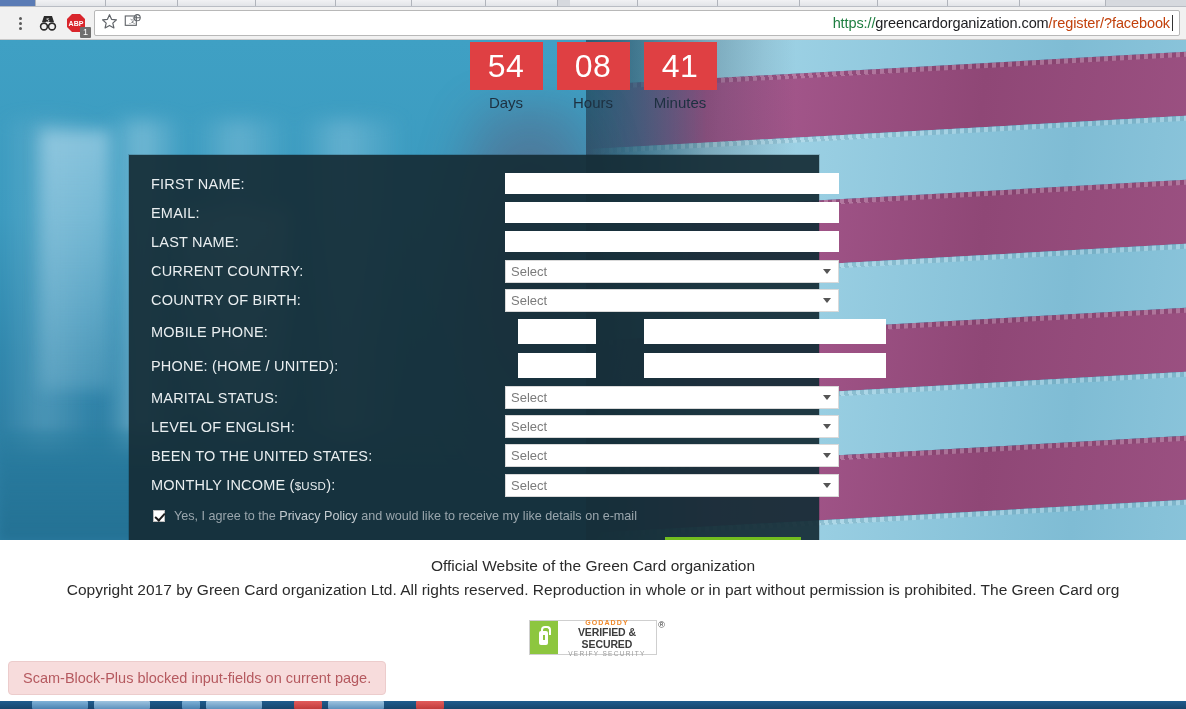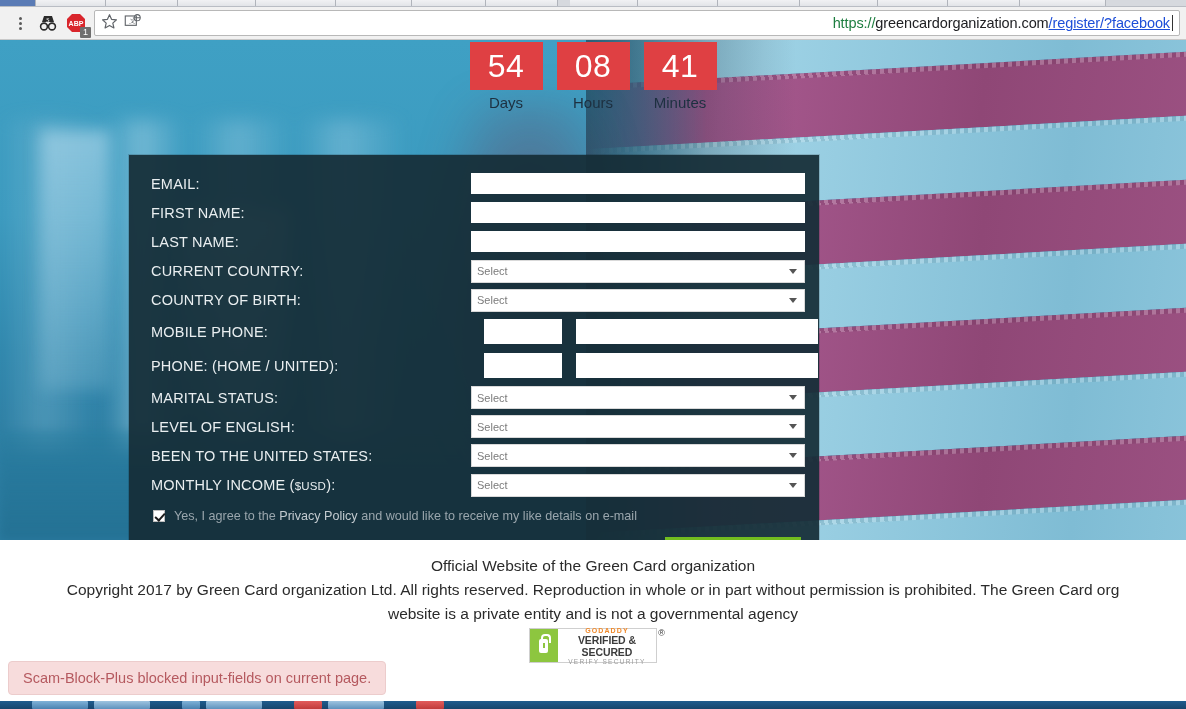--- a/index.html
+++ b/index.html
@@ -63,21 +63,21 @@
     flex: 1 1 auto;
     text-align: right;
     font-size: 14.5px;
     letter-spacing: -0.1px;
     white-space: nowrap;
     overflow: hidden;
     padding-right: 2px;
   }
   .url-scheme { color:#1c7d3f; }
   .url-host   { color:#202124; }
-  .url-path   { color:#1d4ed8;text-decoration:underline; }
+  .url-path   { color:#c2410c; }
   .url-caret { width:1px; height:16px; background:#333; flex:0 0 auto; }
 
   
   .page { position: relative; width:1186px; height:669px; overflow:hidden; }
 
   .hero {
     position: relative;
     height: 500px;
     overflow: hidden;
     background: #2d90b5;
@@ -185,24 +185,25 @@
   }
   .f-label .small { font-size:11.5px; }
   .f-control { flex:1 1 auto; display:flex; gap:14px; }
 
   input.txt, .sel {
     height:21px;
     background:#fff;
     border:1px solid #fff;
     border-radius:0;
     font-family:"Liberation Sans",sans-serif;
-    font-size:11px;
+    font-size:13px;
     padding:0 5px;
     outline:none;
     color:#333;
+    margin-left:34px;
   }
   input.txt.full { width:334px; }
   input.txt.code { width:78px; }
   input.txt.rest { width:242px; }
   .form-row.tall input.txt { height:25px; }
 
   .sel {
     width:334px;
     display:flex; align-items:center; justify-content:space-between;
     color:#7b7b7b;
@@ -256,21 +257,21 @@
   }
   .foot-line {
     font-size:15.5px;
     color:#2b2b2b;
     line-height:24px;
     white-space:nowrap;
   }
   .foot-line.wrapline { padding: 0 4px; }
 
   .gd-badge {
-    margin: 2px auto 0;
+    margin: 18px auto 0;
     width:128px; height:35px;
     border:1px solid #cfcfcf;
     background:#fff;
     display:flex; align-items:stretch;
     position:relative;
   }
   .gd-lock {
     width:33px; background:#8dc63f;
     display:flex; align-items:center; justify-content:center;
   }
@@ -425,28 +426,28 @@
       </div>
       <div class="cd-unit">
         <div class="cd-box">41</div>
         <div class="cd-label">Minutes</div>
       </div>
     </div>
 
     <div class="form-panel">
 
       <div class="form-row">
+        <div class="f-label">FIRST NAME:</div>
+        <div class="f-control">
+          <input class="txt full" type="text" value="" style="">
+        </div>
+      </div>
+
+      <div class="form-row">
         <div class="f-label">EMAIL:</div>
-        <div class="f-control">
-          <input class="txt full" type="text" value="" style="">
-        </div>
-      </div>
-
-      <div class="form-row">
-        <div class="f-label">FIRST NAME:</div>
         <div class="f-control">
           <input class="txt full" type="text" value="" style="">
         </div>
       </div>
 
       <div class="form-row">
         <div class="f-label">LAST NAME:</div>
         <div class="f-control">
           <input class="txt full" type="text" value="" style="">
         </div>
@@ -536,21 +537,20 @@
       <div class="check-now">
         <button class="btn-check">Check Now</button>
       </div>
 
     </div>
   </div>
 
   <div class="footer">
     <div class="foot-line">Official Website of the Green Card organization</div>
     <div class="foot-line wrapline">Copyright 2017 by Green Card organization Ltd. All rights reserved. Reproduction in whole or in part without permission is prohibited. The Green Card org</div>
-    <div class="foot-line">website is a private entity and is not a governmental agency</div>
 
     <div class="gd-badge">
       <div class="gd-lock">
         <span class="shackle"></span>
       </div>
       <div class="gd-txt">
         <div class="gd-1">GODADDY</div>
         <div class="gd-2">VERIFIED &amp; SECURED</div>
         <div class="gd-3">VERIFY SECURITY</div>
       </div>

